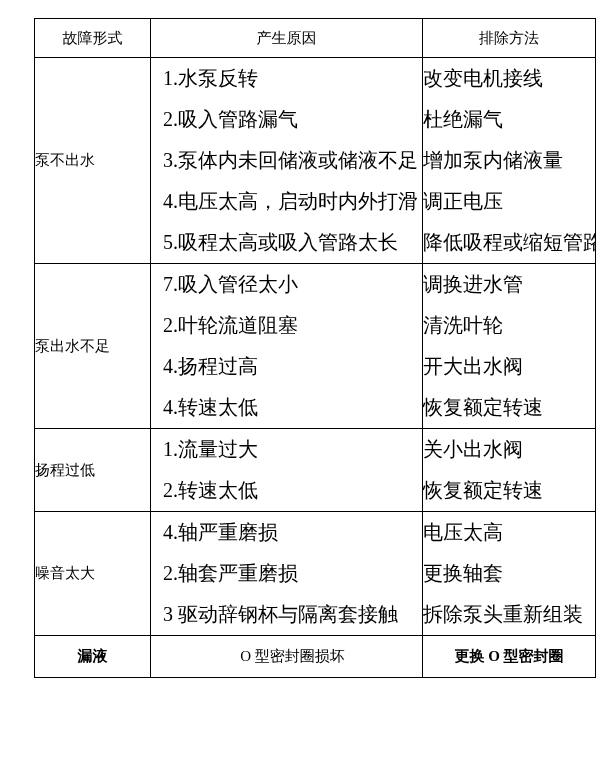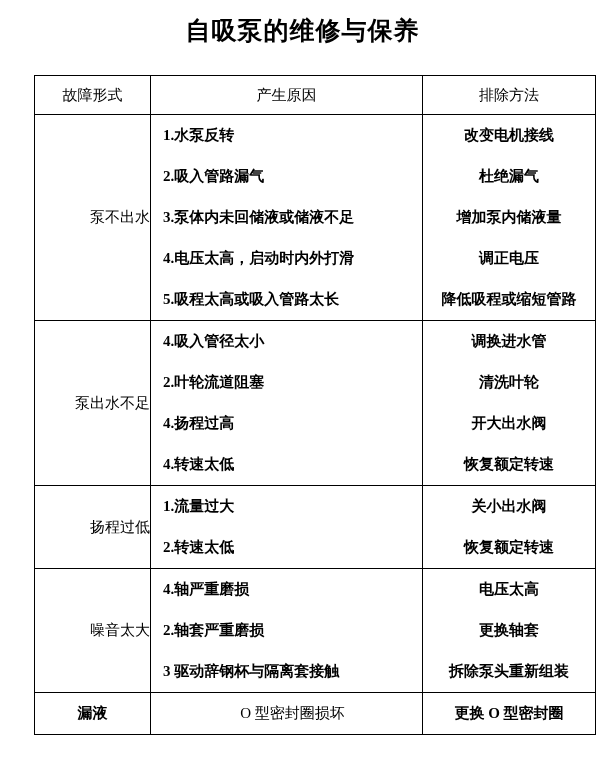--- a/index.html
+++ b/index.html
@@ -49,46 +49,45 @@
   thead th {
     height: 38px;
     text-align: center;
     font-size: 15.5px;
   }
   col.c1 { width: 116px; }
   col.c2 { width: 272px; }
   col.c3 { width: 173px; }
 
   td.fault-cell {
-    text-align: right;
+    text-align: left;
     font-size: 15.5px;
     padding: 0 4px;
   }
   td.list-cell, td.fix-cell {
     padding: 0;
   }
   ul.lines {
     list-style: none;
     margin: 0;
     padding: 0;
   }
   ul.lines li {
     height: 41px;
     line-height: 41px;
-    font-size: 15px;
+    font-size: 20px;
     white-space: nowrap;
     overflow: hidden;
-    font-weight: bold;
   }
   td.list-cell ul.lines li {
     padding-left: 12px;
     text-align: left;
   }
   td.fix-cell ul.lines li {
-    text-align: center;
+    text-align: left;
   }
   
   td.single-line {
     height: 41px;
     line-height: 41px;
     font-size: 15px;
   }
   td.single-line.left {
     text-align: center;
     padding-left: 12px;
@@ -96,21 +95,20 @@
   td.single-line.center {
     text-align: center;
     font-weight: bold;
   }
 </style>
 </head>
 <body>
 
 <div class="page">
 
-  <div class="doc-title">自吸泵的维修与保养</div>
 
   <div class="table-wrap">
     <table class="fault-table">
       <colgroup>
         <col class="c1">
           <col class="c2">
           <col class="c3">
       </colgroup>
       <thead>
         <tr>
@@ -140,21 +138,21 @@
               <li>调正电压</li>
               <li>降低吸程或缩短管路</li>
             </ul>
           </td>
         </tr>
 
         <tr>
           <td class="fault-cell">泵出水不足</td>
           <td class="list-cell">
             <ul class="lines">
-              <li>4.吸入管径太小</li>
+              <li>7.吸入管径太小</li>
               <li>2.叶轮流道阻塞</li>
               <li>4.扬程过高</li>
               <li>4.转速太低</li>
             </ul>
           </td>
           <td class="fix-cell">
             <ul class="lines">
               <li>调换进水管</li>
               <li>清洗叶轮</li>
               <li>开大出水阀</li>

